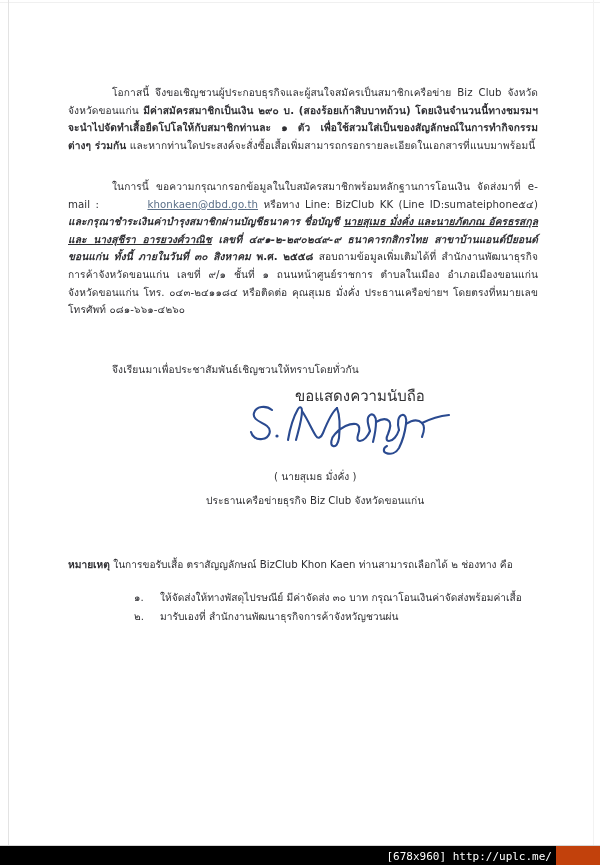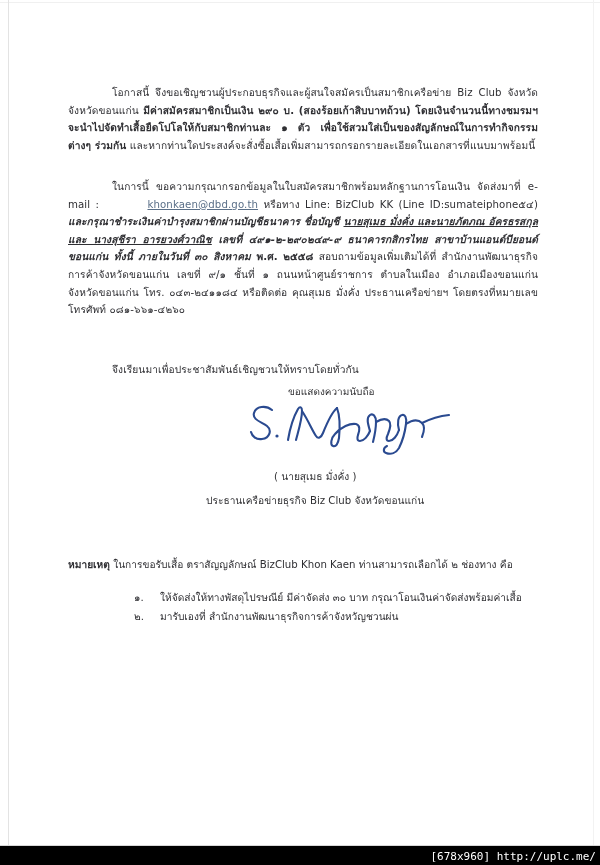--- a/index.html
+++ b/index.html
@@ -101,23 +101,23 @@
 
   
   .closing-block {
     position: absolute;
     left: 0;
     top: 300px;
     width: 470px;
   }
   .closing-line {
     position: absolute;
-    left: 220px;
-    top: 0;
-    font-size: 10px;
+    left: 227px;
+    top: 0;
+    font-size: 15px;
     color: #303033;
     white-space: nowrap;
   }
   .signature-wrap {
     position: absolute;
     left: 168px;
     top: 14px;
     width: 230px;
     height: 58px;
   }
@@ -170,21 +170,21 @@
     width: 26px;
     flex: 0 0 26px;
   }
   .note-text { flex: 1 1 auto; }
 
   
   .footer-bar {
     position: absolute;
     left: 0;
     bottom: 0;
-    width: 600px;
+    width: 556px;
     height: 19px;
     background: #000000;
   }
   .footer-text {
     position: absolute;
     right: 4px;
     bottom: 2px;
     color: #ffffff;
     font-family: "DejaVu Sans Mono", "Liberation Mono", monospace;
     font-size: 11px;

